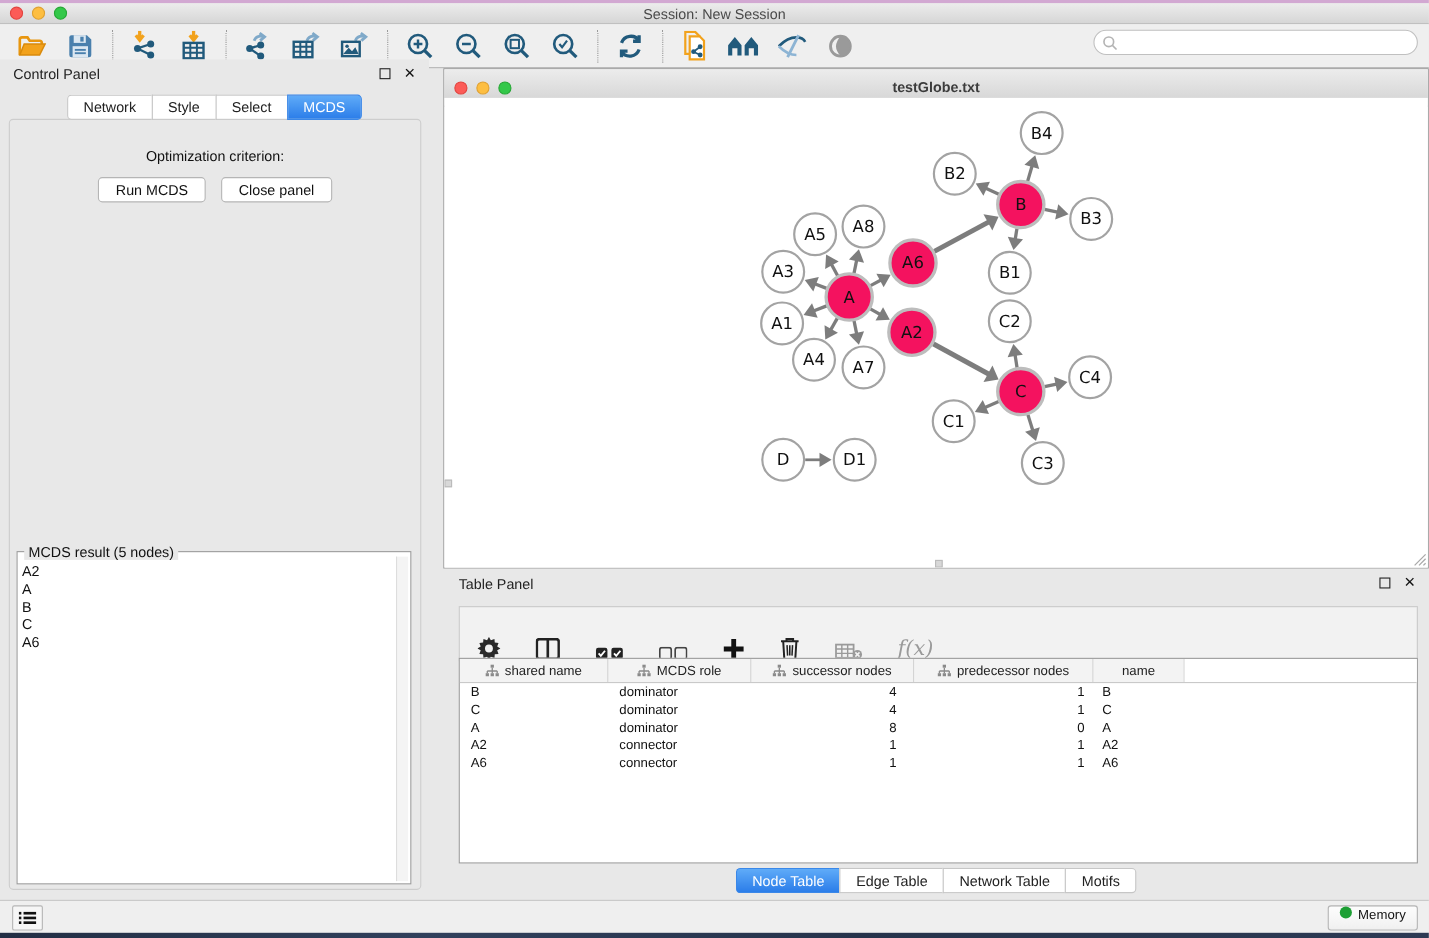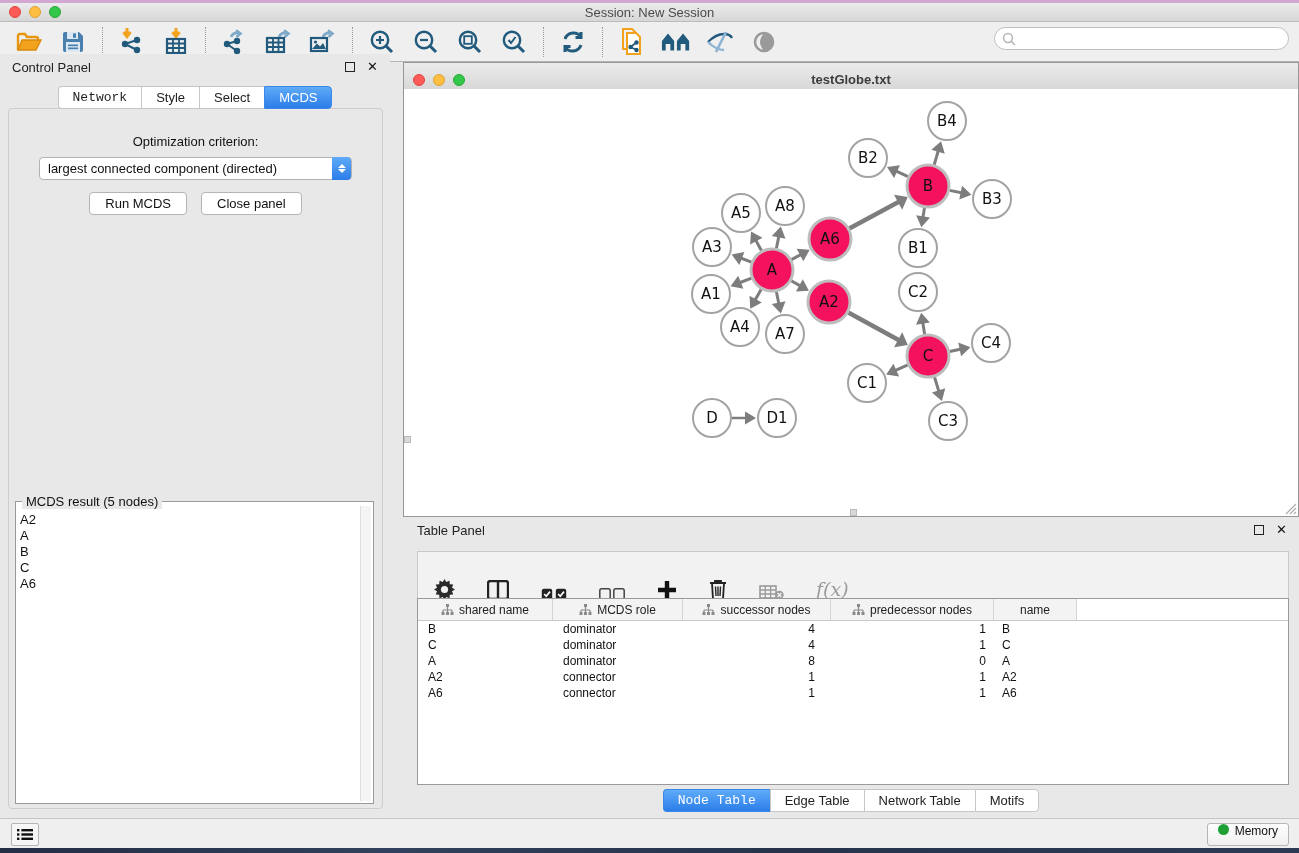--- a/index.html
+++ b/index.html
@@ -31,21 +31,21 @@
 
   
   .control-panel { position:absolute; left:0; top:54px; width:390px; bottom:35px; background:#e8e8e8; }
   .panel-header { height:26px; display:flex; align-items:center; padding:0 12px; }
   .panel-title { font-size:13px; color:#222; }
   .panel-header-icons { margin-left:auto; display:flex; align-items:center; gap:12px; }
   .float-icon { width:10px; height:10px; border:1.5px solid #222; display:inline-block; cursor:pointer; }
   .close-icon { font-size:13px; font-weight:bold; color:#111; cursor:pointer; line-height:10px; }
   .cp-tabs { position:absolute; left:0; right:0; top:32px; display:flex; justify-content:center; z-index:2; }
   .tab-seg { font-size:13px; padding:3px 14px; background:#fff; border:1px solid #c6c6c6; border-right:none; cursor:pointer; color:#222; }
-  .tab-seg:first-child { border-radius:4px 0 0 4px;font-family:Liberation Mono, monospace; }
+  .tab-seg:first-child { border-radius:4px 0 0 4px; }
   .tab-seg:last-child { border-radius:0 4px 4px 0; border-right:1px solid #c6c6c6; }
   .tab-seg.active { background:linear-gradient(#5fabf8,#2b7de9); color:#fff; border-color:#3a87e8; }
   .cp-content { position:absolute; left:8px; right:7px; top:54px; bottom:9px; background:#e8e8e8; border:1px solid #cdcdcd; border-radius:4px; }
   .opt-label { text-align:center; font-size:13px; margin-top:25px; color:#111; }
   .dropdown { margin:8px auto 0; width:313px; height:23px; background:#fff; border:1px solid #b2b2b2; border-radius:4px; display:flex; align-items:center; position:relative; cursor:pointer; }
   .dropdown-value { font-size:13px; padding-left:8px; color:#111; white-space:nowrap; }
   .dropdown-stepper { position:absolute; right:0; top:-1px; bottom:-1px; width:19px; background:linear-gradient(#5fabf8,#2b7de9); border-radius:0 4px 4px 0; display:flex; flex-direction:column; align-items:center; justify-content:center; gap:1px; }
   .chev { width:0; height:0; border-left:4px solid transparent; border-right:4px solid transparent; }
   .chev.up { border-bottom:4px solid #fff; }
   .chev.down { border-top:4px solid #fff; }
@@ -262,27 +262,20 @@
     </span>
   </div>
   <div class="cp-tabs">
     <span class="tab-seg">Network</span>
     <span class="tab-seg">Style</span>
     <span class="tab-seg">Select</span>
     <span class="tab-seg active">MCDS</span>
   </div>
   <div class="cp-content">
     <div class="opt-label">Optimization criterion:</div>
-    <div class="dropdown">
-      <span class="dropdown-value">largest connected component (directed)</span>
-      <span class="dropdown-stepper">
-          <span class="chev up"></span>
-          <span class="chev down"></span>
-        </span>
-    </div>
     <div class="cp-buttons">
       <button class="cp-btn">Run MCDS</button>
       <button class="cp-btn">Close panel</button>
     </div>
     <div class="mcds-result">
       <span class="mcds-legend">MCDS result (5 nodes)</span>
       <div class="mcds-list" id="mcds-list">
           <div>A2</div>
           <div>A</div>
           <div>B</div>

